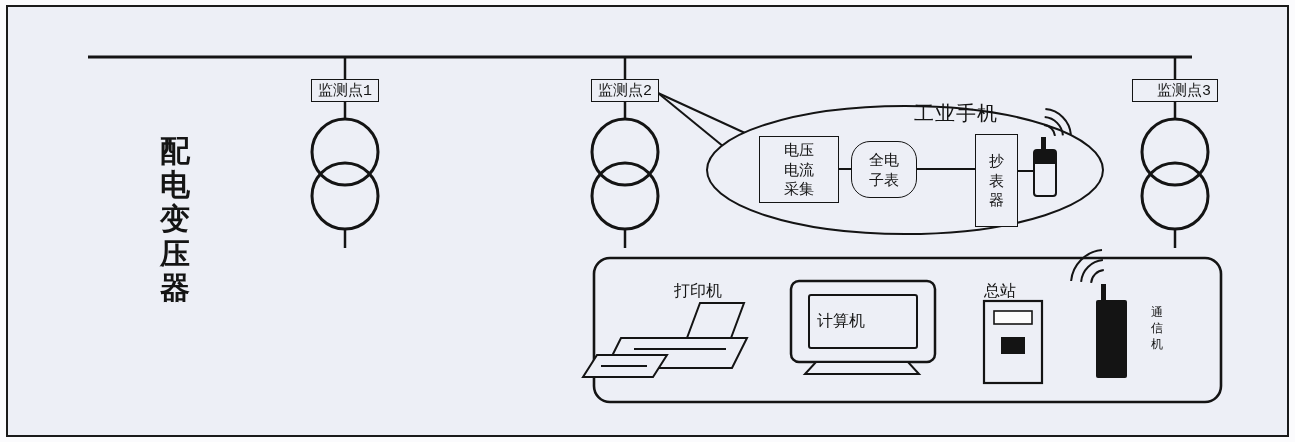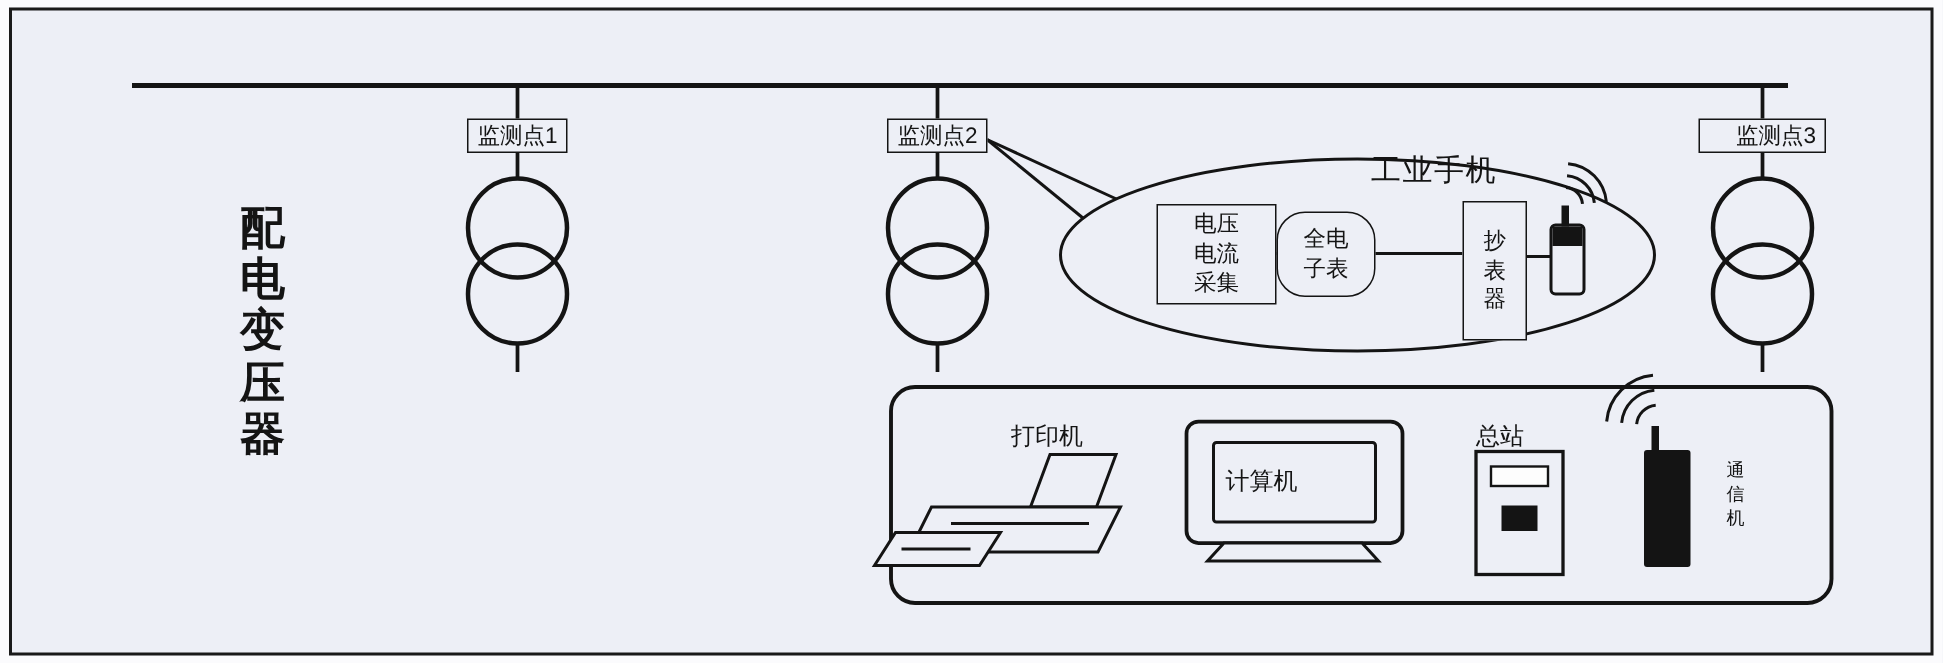--- a/index.html
+++ b/index.html
@@ -9,21 +9,21 @@
     background: #f4f5f8;
     font-family: "Liberation Sans", "DejaVu Sans", sans-serif;
     color: #141414;
   }
   .page { position: relative; width: 1295px; height: 442px; background: #fbfbfd; overflow: hidden; }
   .frame {
     position: absolute; left: 6px; top: 5px; right: 6px; bottom: 5px;
     background: #edeff6; border: 2px solid #1a1a1a;
   }
   svg.canvas { position: absolute; left: 0; top: 0; }
-  .label { position: absolute; color: #141414; }
+  .label { position: absolute; color: #141414; font-family: Liberation Mono, monospace; }
   .mp-label {
     border: 1.6px solid #141414; background: #edeff6;
     font-size: 15px; padding: 1px 6px; white-space: nowrap;
     transform: translateX(-50%);
   }
   .v-label {
     left: 157px; top: 136px; width: 36px;
     font-size: 30px; font-weight: 600; line-height: 1.14;
     word-break: break-all; text-align: center;
   }
@@ -31,21 +31,21 @@
     left: 912px; top: 100px; width: 88px;
     font-size: 20px; text-align: center; letter-spacing: 1px;
   }
   .cbox {
     position: absolute; border: 1.7px solid #141414; background: #edeff6;
     display: flex; align-items: center; justify-content: center;
     font-size: 15px; line-height: 1.3; text-align: center;
   }
   .cbox .wrap2 { display: inline-block; width: 2.2em; word-break: break-all; }
   .cbox .wrap1 { display: inline-block; width: 1.15em; word-break: break-all; }
-  .acq   { left: 759px; top: 136px; width: 80px; height: 67px; margin-left: 12px; }
+  .acq   { left: 759px; top: 136px; width: 80px; height: 67px; }
   .meter { left: 851px; top: 141px; width: 66px; height: 57px; border-radius: 19px; }
   .reader{ left: 975px; top: 134px; width: 43px; height: 93px; }
   .printer-label { left: 659px; top: 281px; width: 78px; font-size: 16px; text-align: center; }
   .screen-label {
     left: 787px; top: 295px; width: 108px; height: 53px;
     display: flex; align-items: center; justify-content: center; font-size: 16px;
   }
   .master-label { left: 973px; top: 281px; width: 54px; font-size: 16px; text-align: center; }
   .comm-label {
     left: 1147px; top: 306px; width: 20px;

